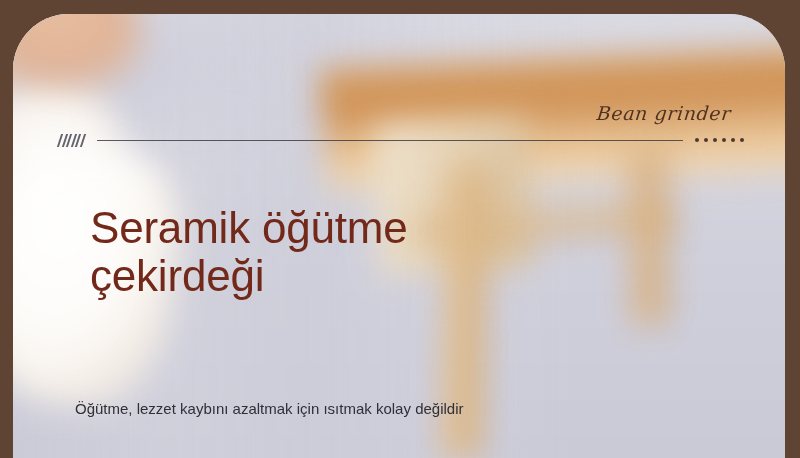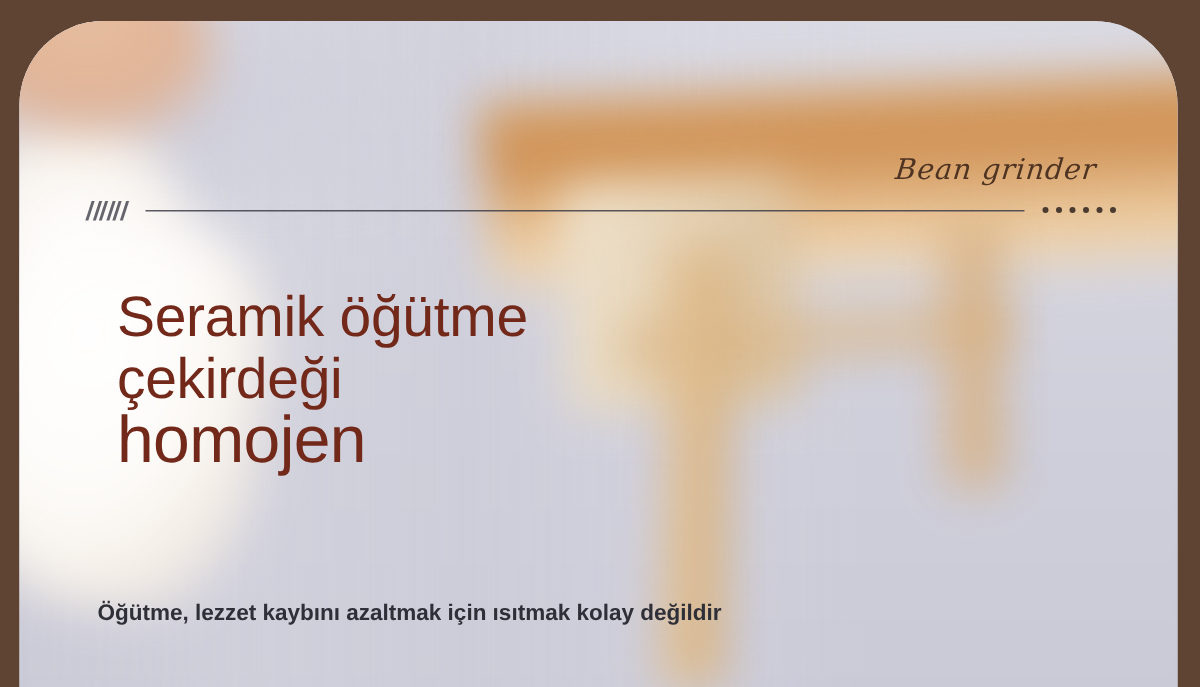--- a/index.html
+++ b/index.html
@@ -227,47 +227,47 @@
   }
 
   
   .headings {
     position: absolute;
     left: 65px;
     top: 178px;
     width: 420px;
   }
   .heading-a {
-    margin: 0;
-    font-size: 38px;
+    margin: 12px;
+    font-size: 44px;
     line-height: 1.08;
     font-weight: 400;
     color: #73291a;
     letter-spacing: -0.2px;
   }
   .heading-b {
     margin: -4px 0 0 0;
     font-size: 44px;
     line-height: 1.10;
     font-weight: 400;
     color: #73291a;
     letter-spacing: -0.4px;
     white-space: nowrap;
   }
   .heading-b .line2 { display: block; }
 
   
   .subtitle {
     position: absolute;
-    left: 52px;
+    left: 62px;
     top: 385px;
     margin: 0;
     font-size: 15px;
     line-height: 1.3;
-    font-weight: 700;
+    font-weight: 400;
     color: #2f2f38;
     white-space: nowrap;
   }
 </style>
 </head>
 <body>
 
 <div id="banner">
 
   <div id="card">
@@ -304,20 +304,19 @@
         <span class="dot"></span>
         <span class="dot"></span>
       </div>
     </div>
 
     <div class="script-label">Bean grinder</div>
 
     <div class="headings">
       <h1 class="heading-a">Seramik öğütme çekirdeği</h1>
       <h2 class="heading-b">
-        <span class="line2">homojen</span>
       </h2>
     </div>
 
     <p class="subtitle">Öğütme, lezzet kaybını azaltmak için ısıtmak kolay değildir</p>
 
   </div>
 </div>
 
 </body></html>

